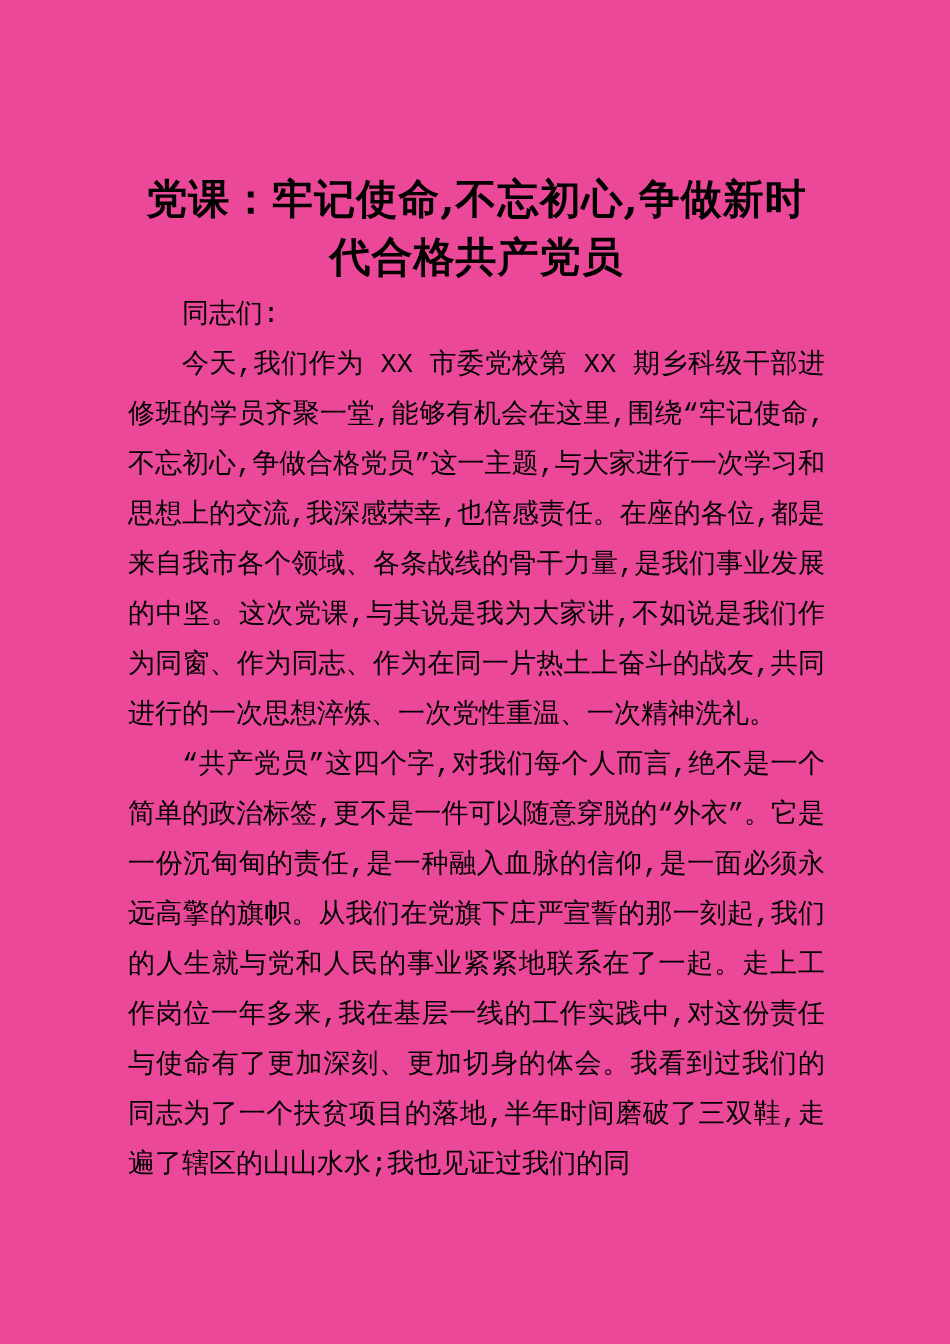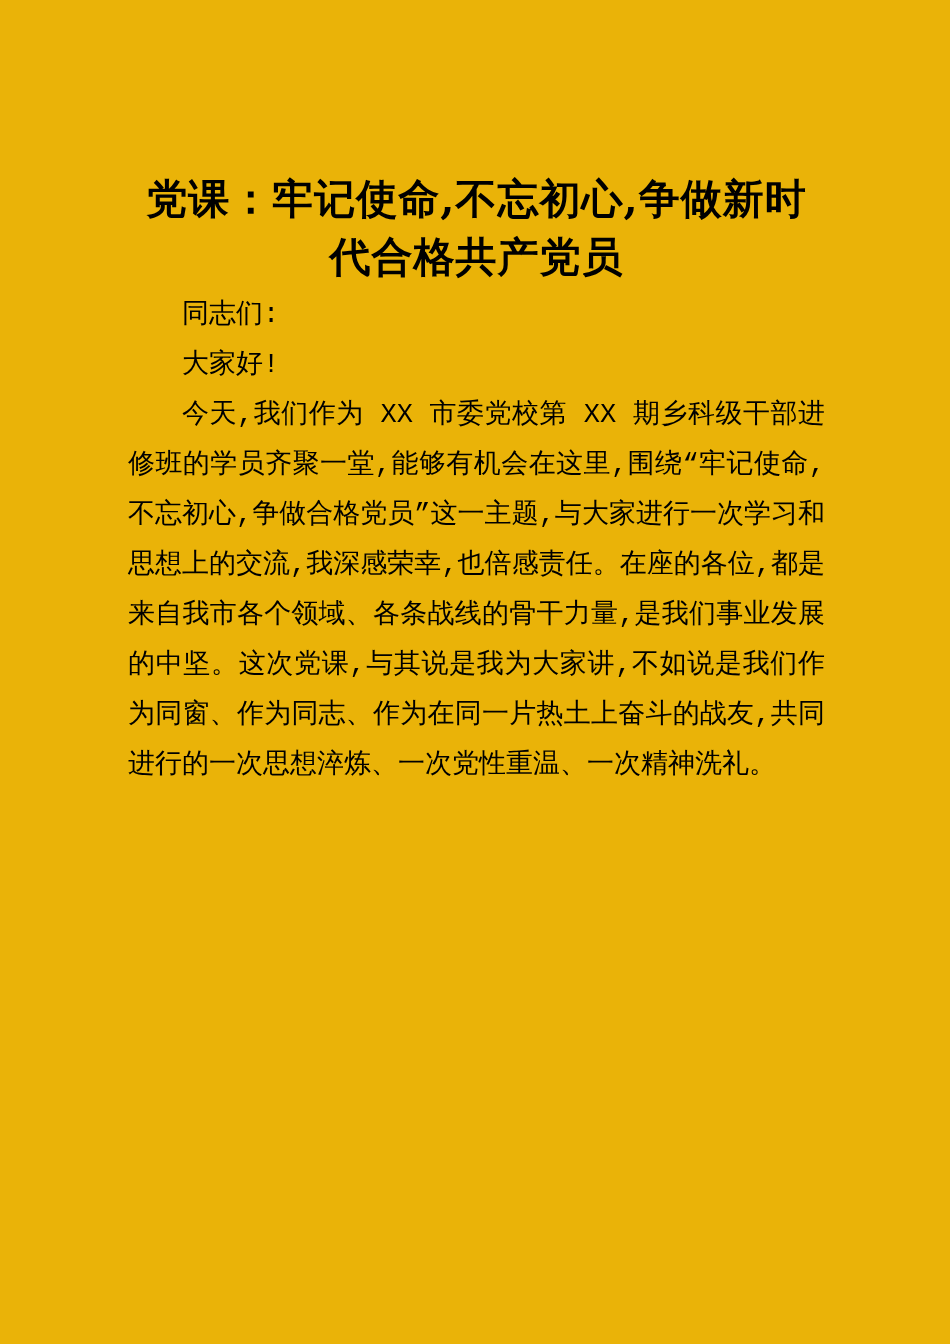--- a/index.html
+++ b/index.html
@@ -4,21 +4,21 @@
 <style>
   html, body {
     margin: 0;
     padding: 0;
     background: #ffffff;
   }
   .page {
     position: relative;
     width: 950px;
     height: 1344px;
-    background: #eab308;
+    background: #ec4899;
     color: #000000;
     box-sizing: border-box;
     padding: 170px 125px 0 128px;
     overflow: hidden;
   }
   .doc-title {
     font-family: "DejaVu Serif", "Liberation Serif", serif;
     font-weight: bold;
     font-size: 41px;
     line-height: 58px;
@@ -41,17 +41,17 @@
   }
 </style>
 </head>
 <body>
 
 <div class="page">
   <h1 class="doc-title">党课：牢记使命,不忘初心,争做新时代合格共产党员</h1>
 
   <p class="para">同志们:</p>
 
-  <p class="para">大家好!</p>
 
   <p class="para">今天,我们作为 XX 市委党校第 XX 期乡科级干部进修班的学员齐聚一堂,能够有机会在这里,围绕“牢记使命,不忘初心,争做合格党员”这一主题,与大家进行一次学习和思想上的交流,我深感荣幸,也倍感责任。在座的各位,都是来自我市各个领域、各条战线的骨干力量,是我们事业发展的中坚。这次党课,与其说是我为大家讲,不如说是我们作为同窗、作为同志、作为在同一片热土上奋斗的战友,共同进行的一次思想淬炼、一次党性重温、一次精神洗礼。</p>
 
+  <p class="para">“共产党员”这四个字,对我们每个人而言,绝不是一个简单的政治标签,更不是一件可以随意穿脱的“外衣”。它是一份沉甸甸的责任,是一种融入血脉的信仰,是一面必须永远高擎的旗帜。从我们在党旗下庄严宣誓的那一刻起,我们的人生就与党和人民的事业紧紧地联系在了一起。走上工作岗位一年多来,我在基层一线的工作实践中,对这份责任与使命有了更加深刻、更加切身的体会。我看到过我们的同志为了一个扶贫项目的落地,半年时间磨破了三双鞋,走遍了辖区的山山水水;我也见证过我们的同</p>
 </div>
 
 </body></html>

